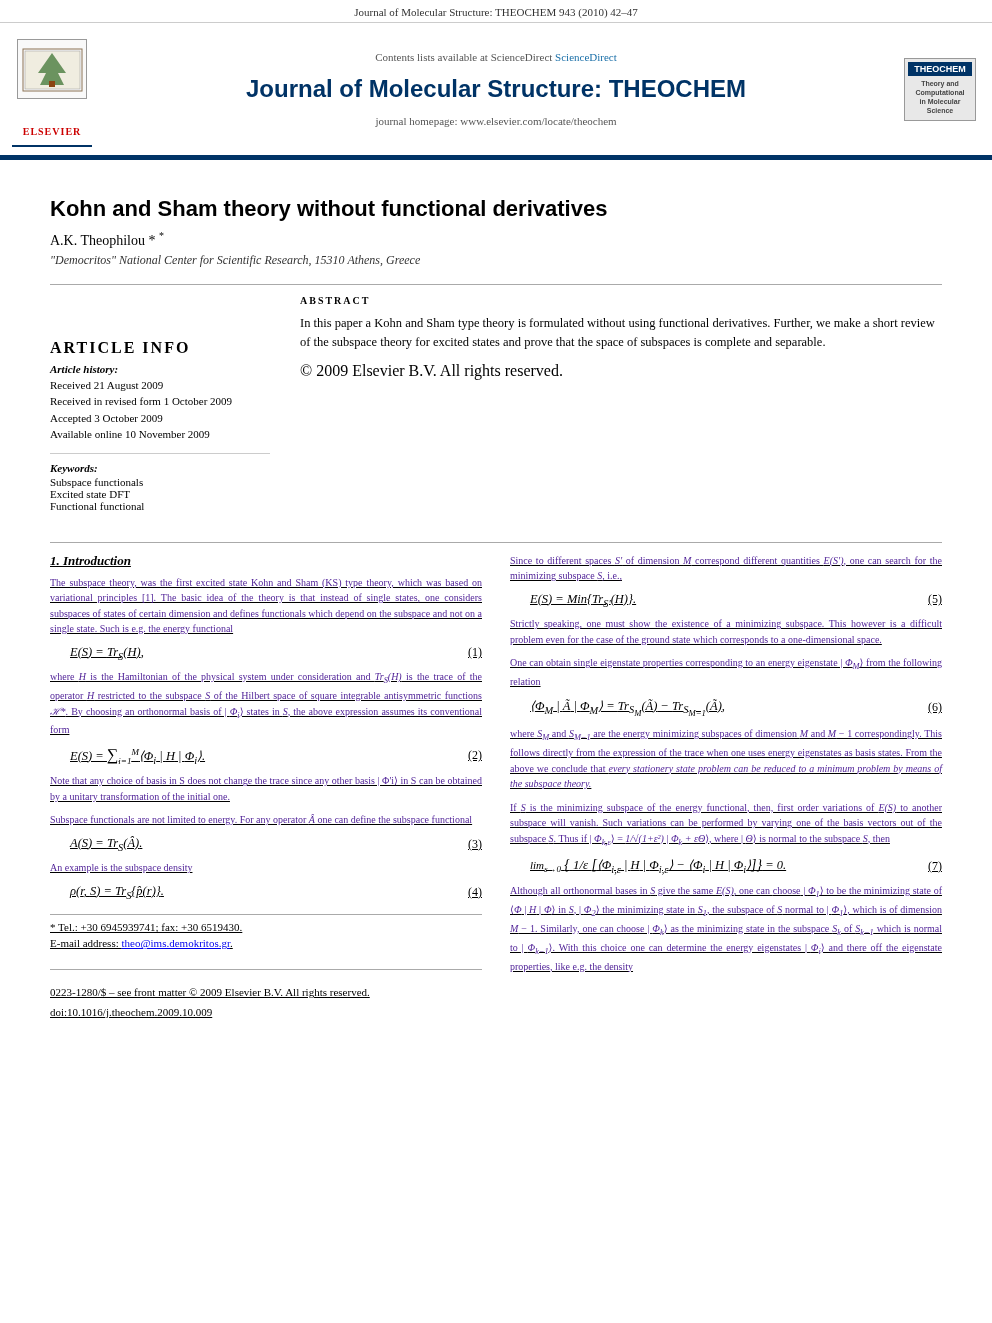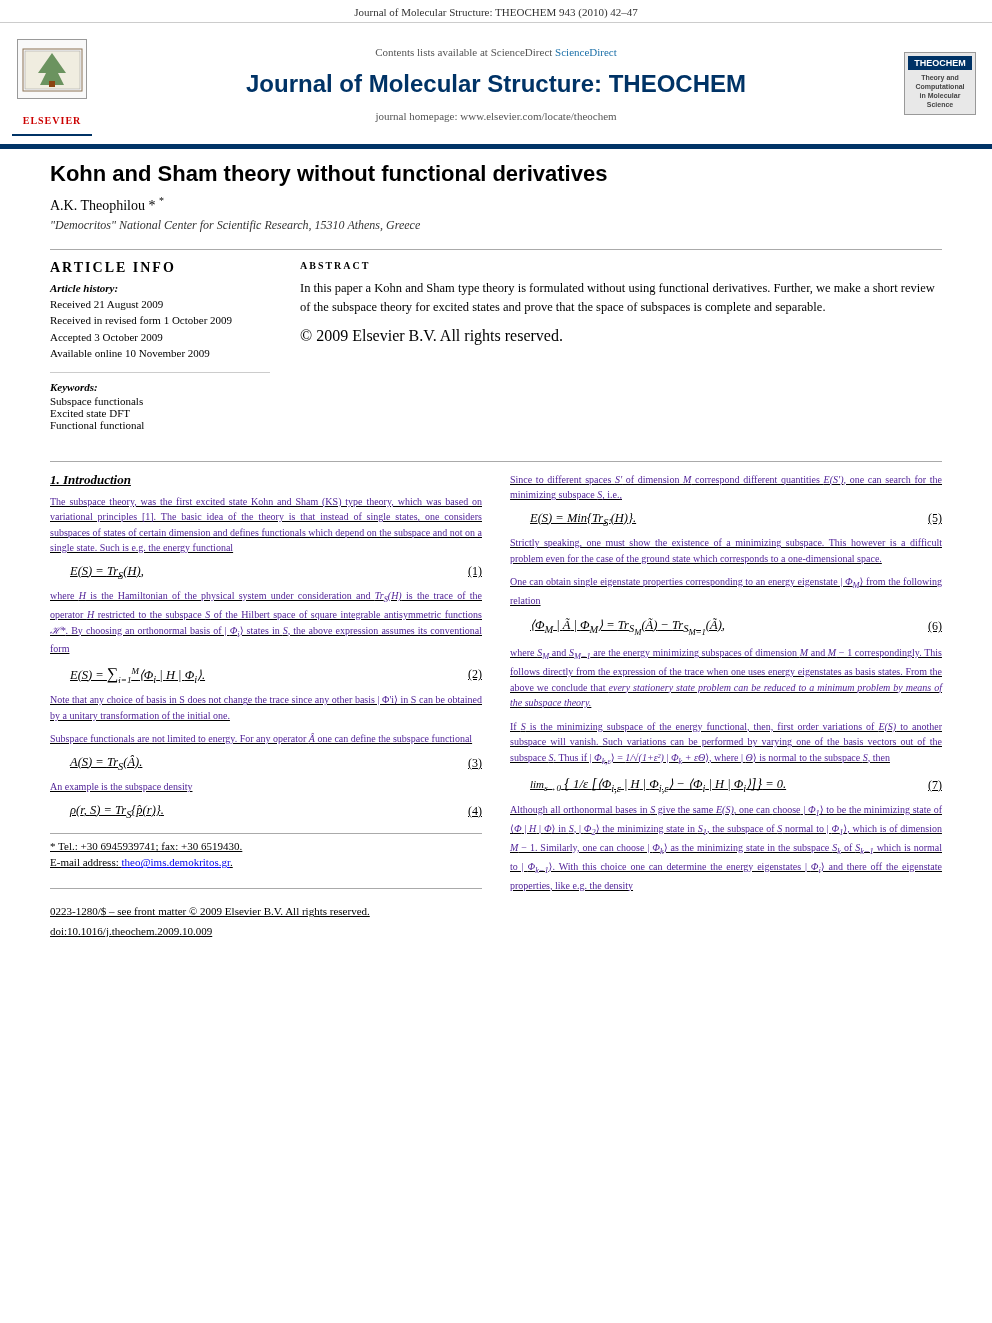--- a/index.html
+++ b/index.html
@@ -46,21 +46,21 @@
       align-items: center;
       justify-content: center;
       font-size: 9px;
       color: #333;
       background: #f9f9f9;
     }
     .elsevier-text {
       font-size: 10px;
       font-weight: bold;
       color: #c00;
-      margin-top: 6px;
+      margin-top: 17px;
       letter-spacing: 1px;
     }
     .journal-title-area {
       flex: 1;
       text-align: center;
       display: flex;
       flex-direction: column;
       align-items: center;
       justify-content: center;
       gap: 12px;
@@ -123,21 +123,21 @@
 
     
     .blue-divider {
       height: 3px;
       background: #003366;
       margin: 0;
     }
 
     
     .article-content {
-      padding: 12px 50px 20px 50px;
+      padding: 36px 50px 20px 50px;
     }
 
     
     .article-title {
       font-size: 22px;
       font-weight: bold;
       color: #000;
       margin-bottom: 8px;
       font-family: Arial, sans-serif;
     }
@@ -169,26 +169,27 @@
       display: flex;
       gap: 30px;
       margin-bottom: 20px;
     }
 
     .article-info {
       width: 220px;
       flex-shrink: 0;
     }
     .article-info-title {
-      font-size: 14px;
+      font-size: 16px;
       font-weight: bold;
       letter-spacing: 2px;
       text-transform: uppercase;
       color: #000;
       margin-bottom: 6px;
+      margin-top: 44px;
     }
     .article-info-section {
       margin-bottom: 10px;
     }
     .article-info-section-title {
       font-size: 11px;
       font-style: italic;
       font-weight: bold;
       color: #000;
       margin-bottom: 2px;

